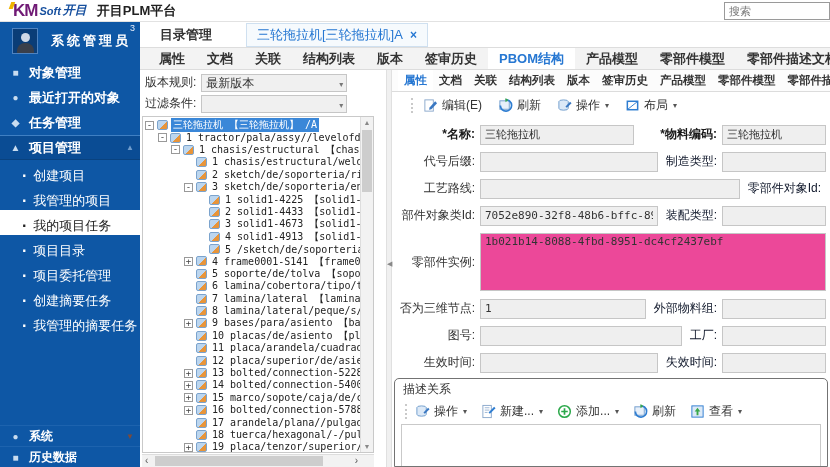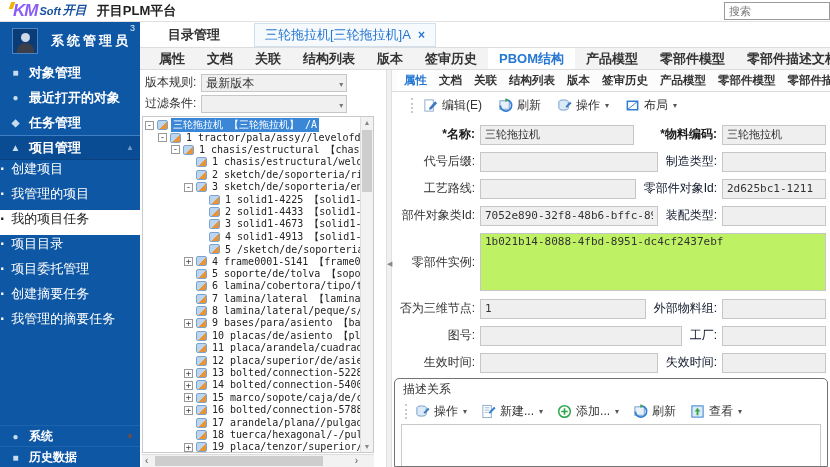--- a/index.html
+++ b/index.html
@@ -3,21 +3,21 @@
 <meta charset="utf-8">
 <style>
   * { margin:0; padding:0; box-sizing:border-box; }
   html,body { width:830px; height:467px; overflow:hidden;
     font-family:"Liberation Sans",sans-serif; background:#fff; }
   .app { position:relative; width:830px; height:467px; background:#fff; }
 
   
   .topbar { height:22px; display:flex; align-items:center; padding-left:8px;
     border-bottom:1px solid #e2e2e2; position:relative; background:#fff; }
-  .logo-km { color:#8b5cf6; font-weight:bold; font-style:italic; font-size:17px;
+  .logo-km { color:#701a75; font-weight:bold; font-size:17px;
     letter-spacing:-1px; position:relative; padding-left:5px;text-align:right; }
   .logo-km::before { content:""; position:absolute; left:2px; top:1px; width:4px; height:7px;
     background:#f0b400; transform:skewX(-20deg); }
   .logo-soft { color:#164f9e; font-style:italic; font-weight:bold; font-size:11px; margin-left:2px; }
   .logo-kaimu { color:#164f9e; font-style:italic; font-weight:bold; font-size:12px; margin-left:2px; }
   .app-title { color:#222; font-weight:bold; font-size:13px; margin-left:10px; }
   .search-input { position:absolute; right:0; top:2px; width:106px; height:18px;
     border:1px solid #9a9a9a; font-size:11px; padding:0 4px; color:#666; outline:none; }
 
   
@@ -32,32 +32,32 @@
   .avatar::before { content:""; position:absolute; left:8px; top:4px; width:9px; height:9px;
     border-radius:50%; background:#cfd8e6; }
   .avatar::after { content:""; position:absolute; left:4px; top:14px; width:17px; height:12px;
     border-radius:8px 8px 0 0; background:#3a3f4a; }
   .user-name { margin-left:13px; font-weight:bold; font-size:13px; letter-spacing:3px; }
   .menu-item { height:25px; display:flex; align-items:center; padding-left:9px; gap:7px;
     font-size:13px; font-weight:bold; position:relative; }
   .menu-icon { width:13px; text-align:center; font-size:10px; color:#c8dcf0; }
   .menu-item.group-open { background:#0a4c94; border-top:1px solid #3f7fc3; border-bottom:1px solid #09427f; }
   .caret-up { position:absolute; right:6px; font-size:8px; color:#6f9ccc; }
-  .sub-item { height:25px; display:flex; align-items:flex-start; gap:6px; font-size:13px; }
+  .sub-item { height:25px; display:flex; align-items:flex-end; padding-left:22px; gap:6px; font-size:13px; }
   .sub-item .bullet::before { content:"·"; font-size:16px; font-weight:bold; }
   .sub-item.active { background:#ffffff; color:#222; }
   .sidebar-bottom { position:absolute; bottom:0; left:0; width:100%; }
   .bottom-item { height:21px; display:flex; align-items:center; padding-left:9px; gap:7px;
     font-size:12px; font-weight:bold; border-top:1px solid #1d63ae; position:relative; }
   .caret-dn { position:absolute; right:6px; font-size:8px; color:#7c4a3a; }
 
   
   .content { flex:1; min-width:0; display:flex; flex-direction:column; }
 
-  .doc-tabs { height:26px; display:flex; align-items:center; gap:34px; padding-left:28px;
+  .doc-tabs { height:26px; display:flex; align-items:center; gap:34px; padding-left:20px;
     border-bottom:1px solid #ddd; background:#fff; }
   .catalog-label { font-size:13px; font-weight:bold; color:#333; }
   .doc-tab { display:flex; align-items:center; gap:7px; border:1px solid #cfe0f0;
     background:#f6fafd; color:#2677d2; font-size:13px; padding:2px 10px; }
   .close-x { color:#2677d2; font-size:12px; font-weight:bold; }
 
   .main-tabs { height:22px; background:#f3f3f3; border-bottom:1px solid #dcdcdc;
     display:flex; padding-left:8px; white-space:nowrap; overflow:hidden; }
   .main-tabs .tab { padding:0 11px; line-height:21px; font-size:13px; font-weight:bold; color:#333; }
   .main-tabs .tab.active { color:#2677d2; background:#fff; }
@@ -118,21 +118,21 @@
   .form { height:260px; overflow:hidden; padding:6px 4px 0 0; }
   .frow { display:flex; align-items:center; height:21px; margin-bottom:6px; }
   .frow.ta-row { height:60px; align-items:center; }
   .flabel { width:88px; flex-shrink:0; text-align:right; font-size:12px; color:#333; padding-right:5px; white-space:nowrap; }
   .flabel.req { font-weight:bold; color:#1a1a1a; }
   .finput { height:20px; background:#efefef; border:1px solid #c6c6c6; font-size:11px;
     font-family:"DejaVu Sans Mono",monospace; color:#333; padding:0 4px; outline:none; min-width:0; }
   .fi-l { flex:1; }
   .flabel-r { flex-shrink:0; text-align:right; font-size:12px; color:#0f172a; padding:0 5px 0 8px; white-space:nowrap; }
   .fi-r { width:104px; flex-shrink:0; }
-  .ftextarea { flex:1; height:58px; background:#bef264; border:1px solid #c6c6c6; resize:none;
+  .ftextarea { flex:1; height:58px; background:#ec4899; border:1px solid #c6c6c6; resize:none;
     font-size:11px; font-family:"DejaVu Sans Mono",monospace; color:#333; padding:1px 4px; outline:none; }
 
   .desc-panel { flex:1; margin:0 2px; border:1px solid #737373; border-radius:5px 5px 0 0;
     background:#fff; overflow:hidden; }
   .desc-title { font-size:12px; color:#333; padding:2px 0 1px 8px; }
   .desc-toolbar { height:24px; display:flex; align-items:center; gap:14px; padding-left:10px; }
   .desc-list { margin:1px 6px 0 6px; height:44px; border:1px solid #c9c9c9; background:#fff; }
 </style>
 </head>
 <body>
@@ -525,21 +525,20 @@
             <div class="frow">
               <span class="flabel">代号后缀:</span>
               <input class="finput fi-l" value="" style="">
               <span class="flabel-r">制造类型:</span>
               <input class="finput fi-r" value="" style="">
             </div>
             <div class="frow">
               <span class="flabel">工艺路线:</span>
               <input class="finput fi-l" value="" style="">
               <span class="flabel-r">零部件对象Id:</span>
-              <input class="finput fi-r" value="2d625bc1-1211" style="">
             </div>
             <div class="frow">
               <span class="flabel">部件对象类Id:</span>
               <input class="finput fi-l" value="7052e890-32f8-48b6-bffc-89f736463682" style="">
               <span class="flabel-r">装配类型:</span>
               <input class="finput fi-r" value="" style="">
             </div>
             <div class="frow ta-row">
               <span class="flabel">零部件实例:</span>
               <textarea class="ftextarea" style="">1b021b14-8088-4fbd-8951-dc4cf2437ebf</textarea>

